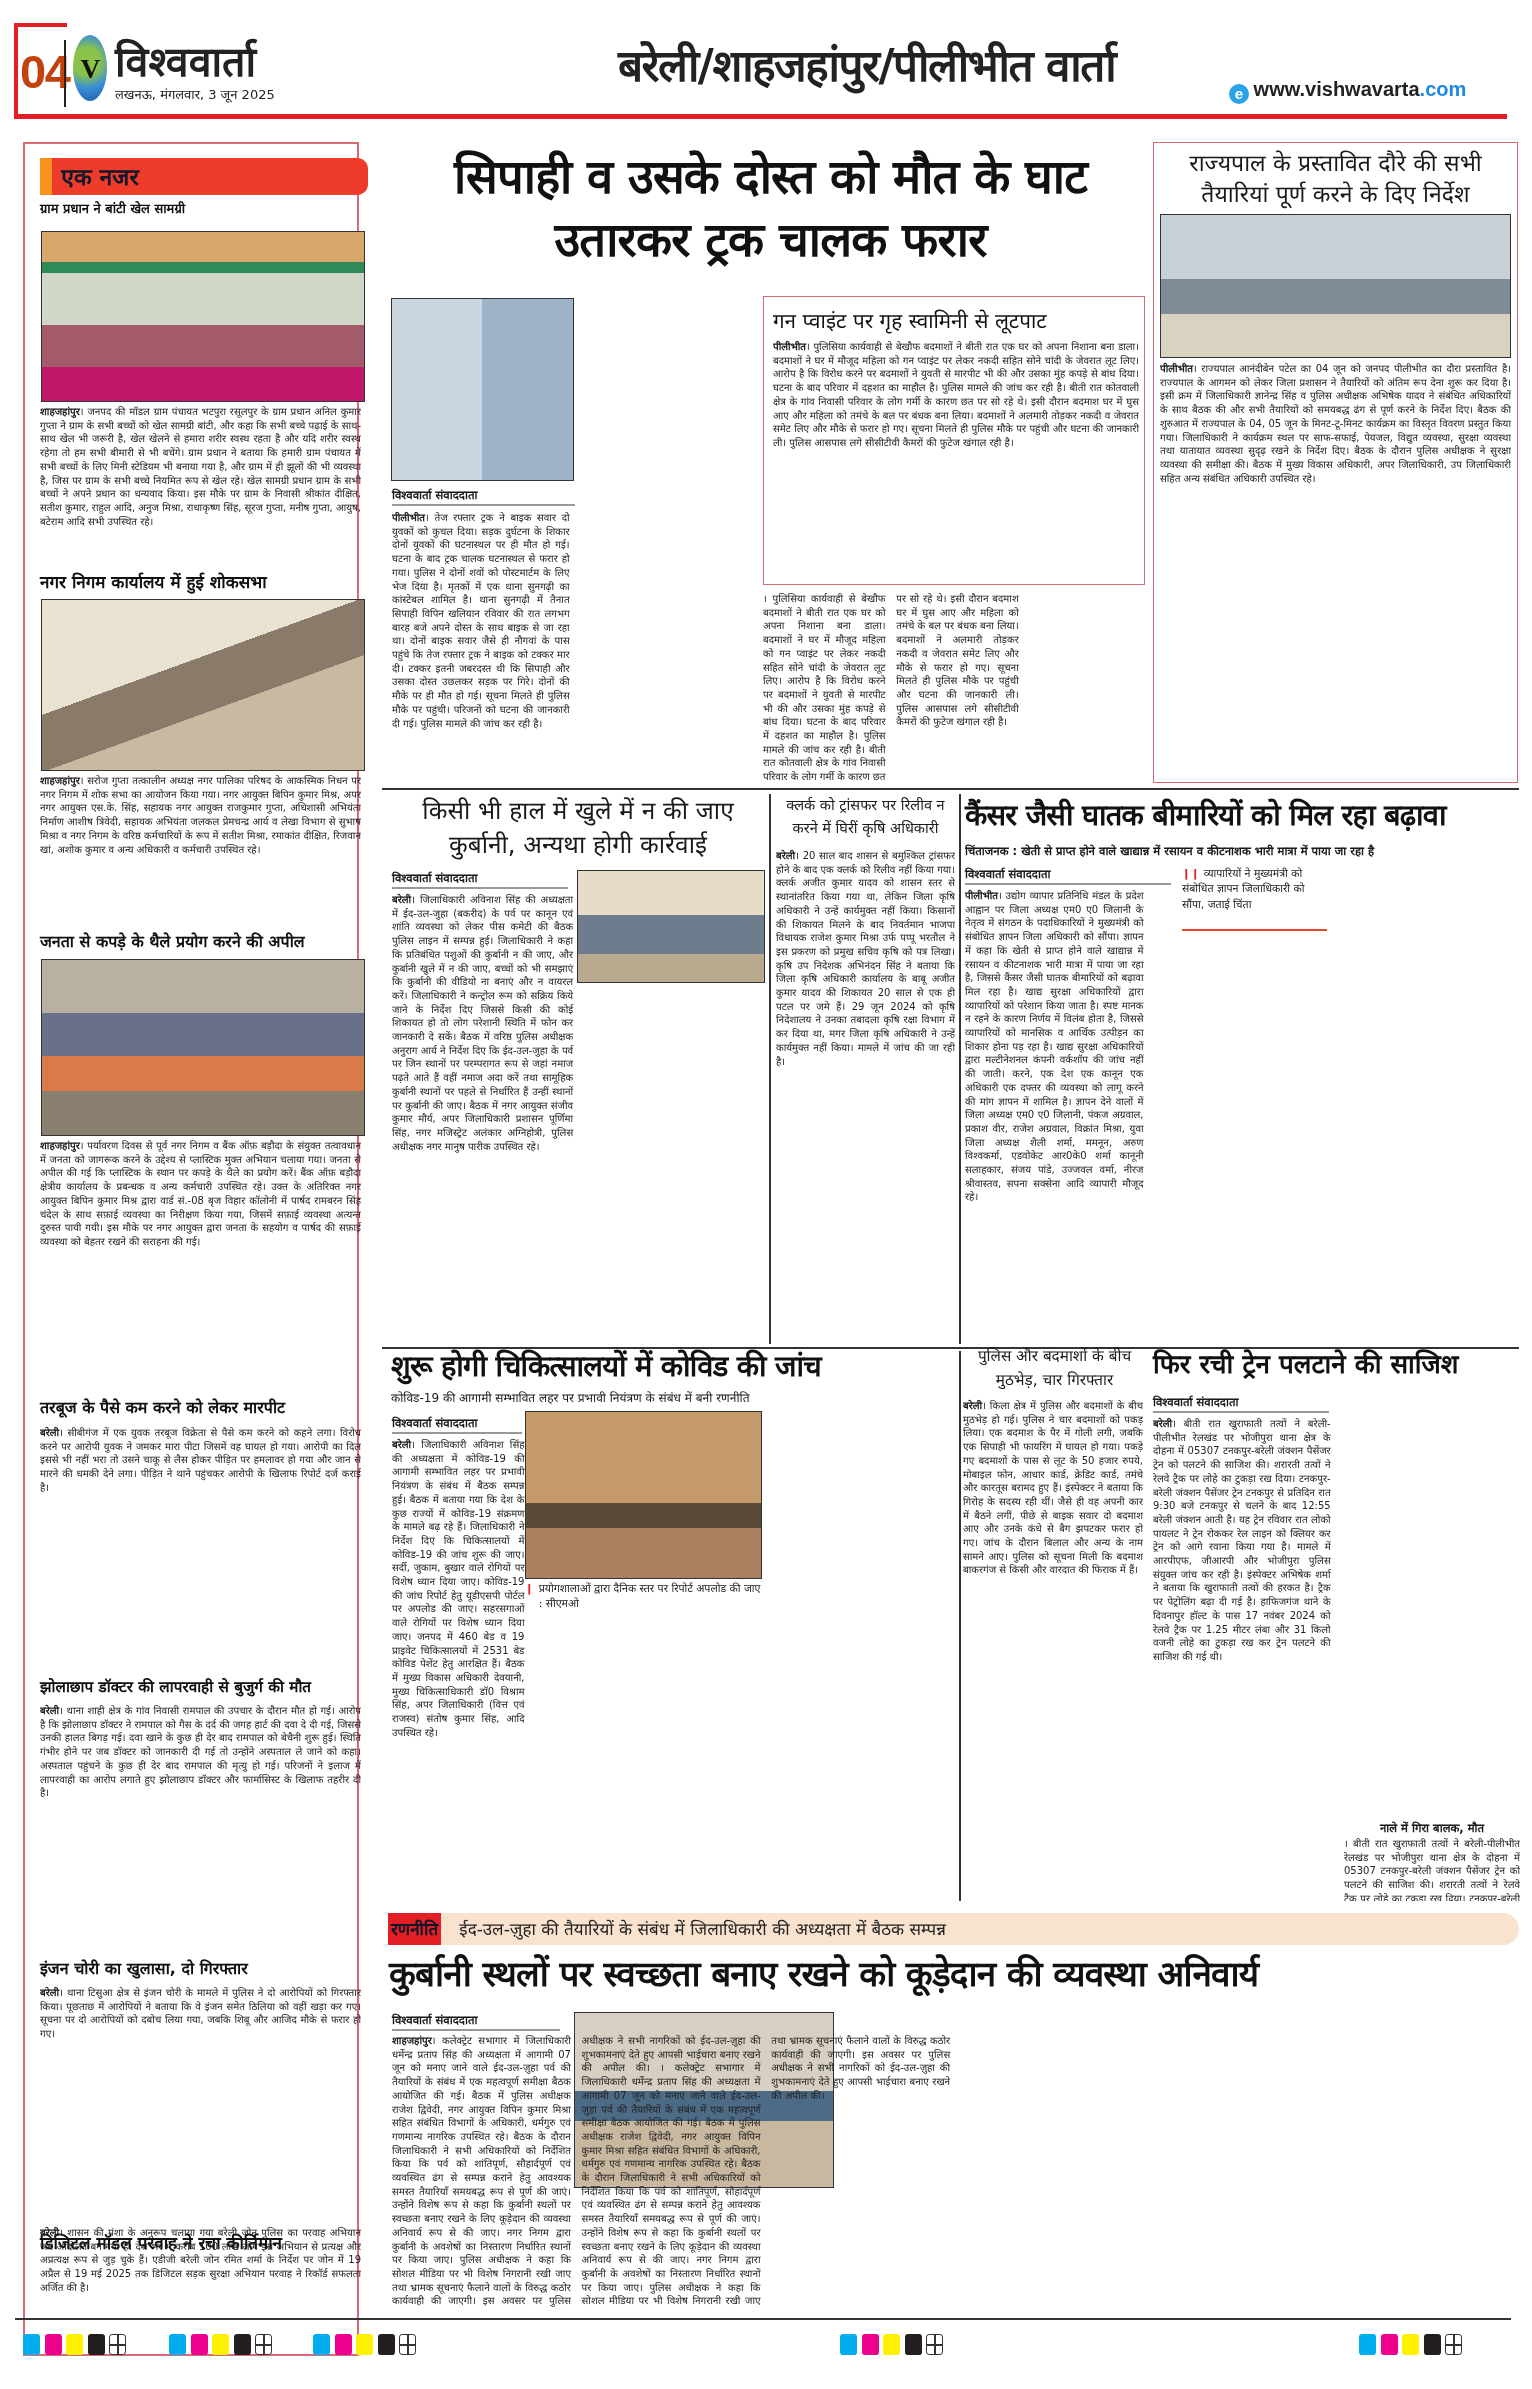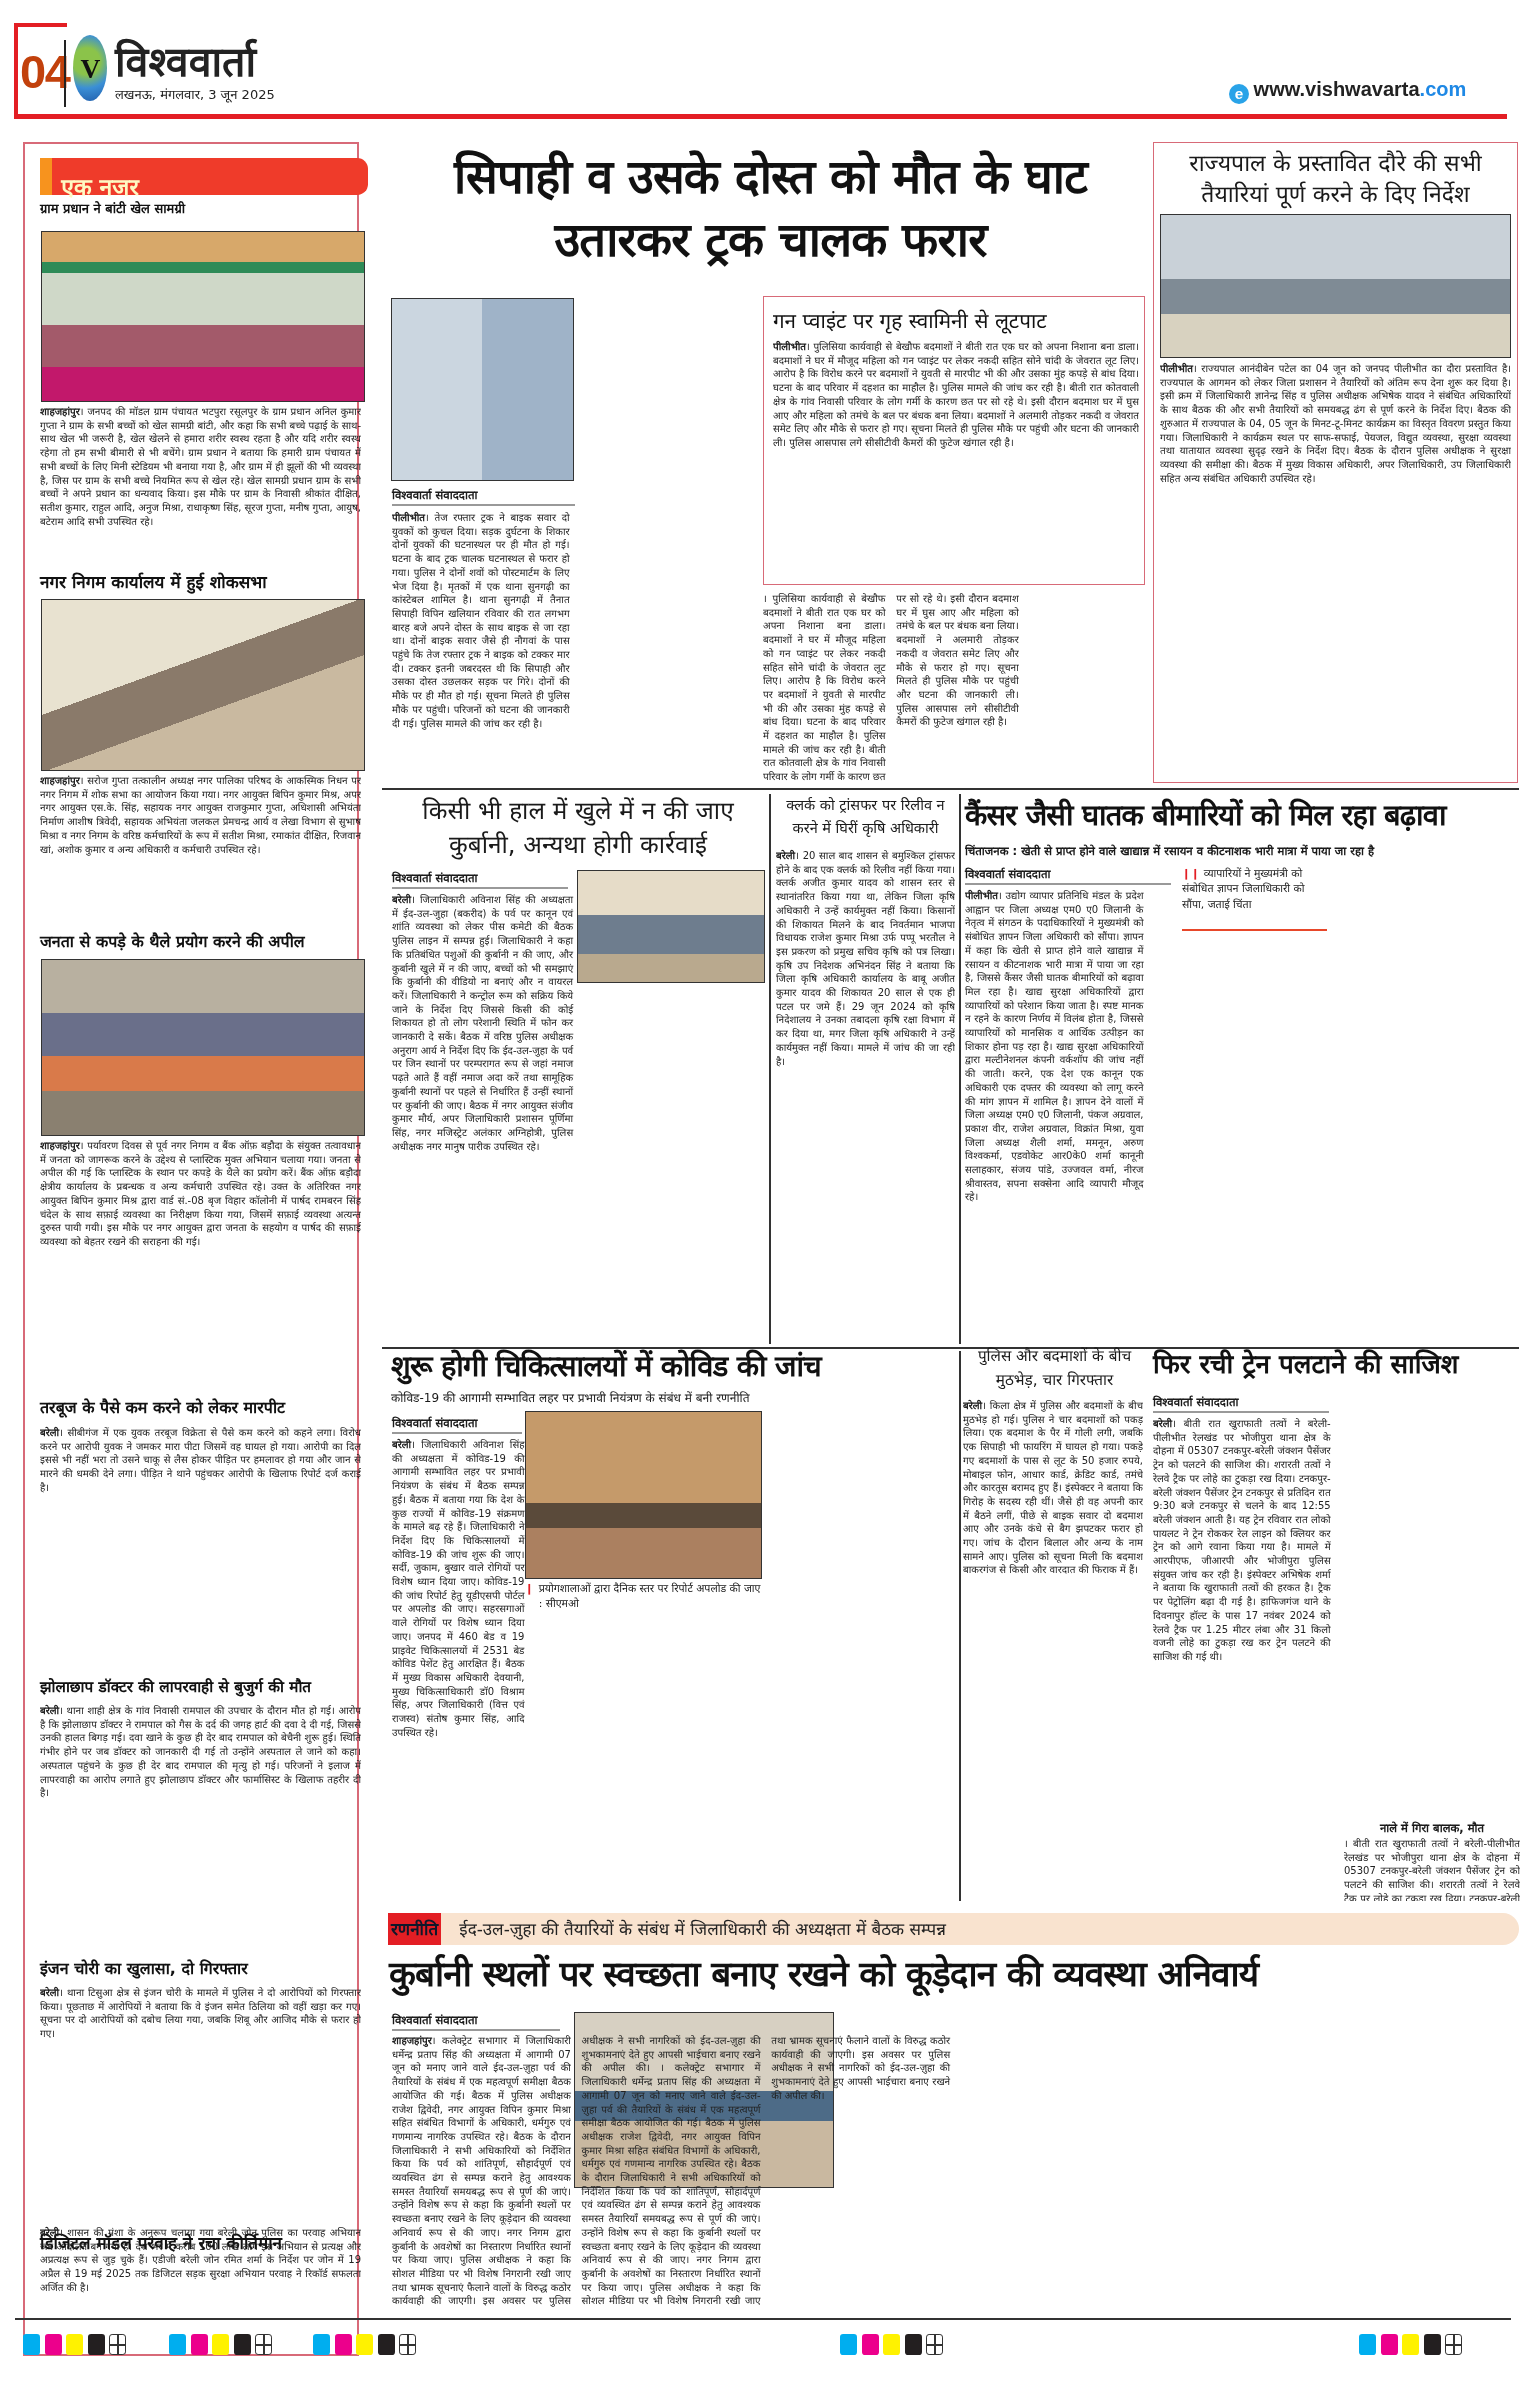--- a/index.html
+++ b/index.html
@@ -29,21 +29,21 @@
   .body-text { font-size: 11px; line-height: 17px; color: #222; text-align: justify; }
   .byline { font-size: 11.5px; font-weight: bold; border-bottom: 2.3px solid #999; padding-bottom: 2.3px; margin-bottom: 3.1px; }
   .photo { position: absolute; border: 1.5px solid #333; overflow: hidden; }
   .photo .ph { width: 100%; height: 100%; }
   .cols { position: absolute; column-gap: 10.7px; column-fill: auto; }
   .vline { position: absolute; width: 1.5px; background: #333; }
   .hline { position: absolute; height: 1.5px; background: #333; }
 
   
   .ek-nazar { position: absolute; left: 40px; top: 158px; width: 328px; height: 37px; background: #ef3b2a; border-left: 12.2px solid #f7931e; border-radius: 0 10.7px 10.7px 0; }
-  .ek-nazar span { position: absolute; left: 9.2px; top: 12px; font: bold 23px "DejaVu Sans", sans-serif; color: #fef9c3; }
+  .ek-nazar span { position: absolute; left: 9.2px; top: 2px; font: bold 23px "DejaVu Sans", sans-serif; color: #0f172a; }
 
   .red-tag { position: absolute; background: #e31e24; color: #0f172a; font: bold 17px "DejaVu Sans", sans-serif; text-align: center; }
   .peach-bar { position: absolute; background: #f9e3cf; border-radius: 0 23px 23px 0; font: 20px "DejaVu Sans", sans-serif; color: #222; padding-left: 18.3px; }
 
   .swatches { position: absolute; top: 2334px; display: flex; gap: 4.6px; }
   .sw { width: 17px; height: 21.4px; border-radius: 3.1px; }
   .sw-c { background: #00aeef; } .sw-m { background: #ec008c; } .sw-y { background: #fff200; } .sw-k { background: #231f20; }
   .sw-x { background: #fff; border: 1.5px solid #333; position: relative; }
   .sw-x::before { content:""; position:absolute; left:0; right:0; top:9.2px; height:1.5px; background:#333; }
   .sw-x::after { content:""; position:absolute; top:0; bottom:0; left:6.9px; width:1.5px; background:#333; }
@@ -56,20 +56,21 @@
 
 <header class="masthead">
   <div class="mh-redbox"></div>
   <div class="mh-page">04</div>
   <div class="mh-divider"></div>
   <div class="mh-logo">
       <span>V</span>
     </div>
   <div class="mh-title">विश्ववार्ता</div>
   <div class="mh-dateline">लखनऊ,    मंगलवार, 3 जून 2025</div>
+  <div class="mh-section">बरेली/शाहजहांपुर/पीलीभीत वार्ता</div>
   <div class="mh-web"><span class="e-icon">e</span><span>www.vishwavarta</span><span class="com">.com</span></div>
   <div class="mh-redline"></div>
 </header>
 
 <section class="box" style="left:23px; top:142px; width:336px; height:2214px;">
 </section>
 <div class="ek-nazar">
     <span>एक नजर</span>
   </div>
 

